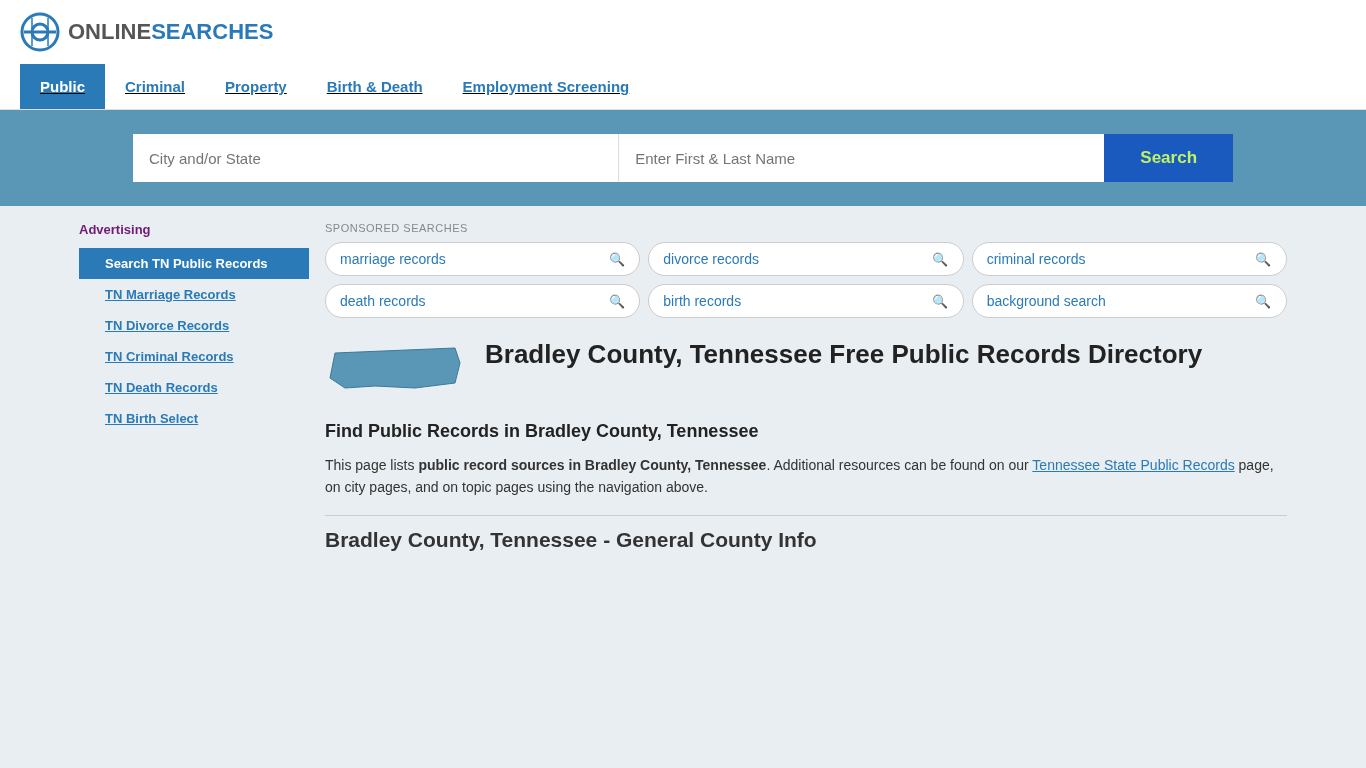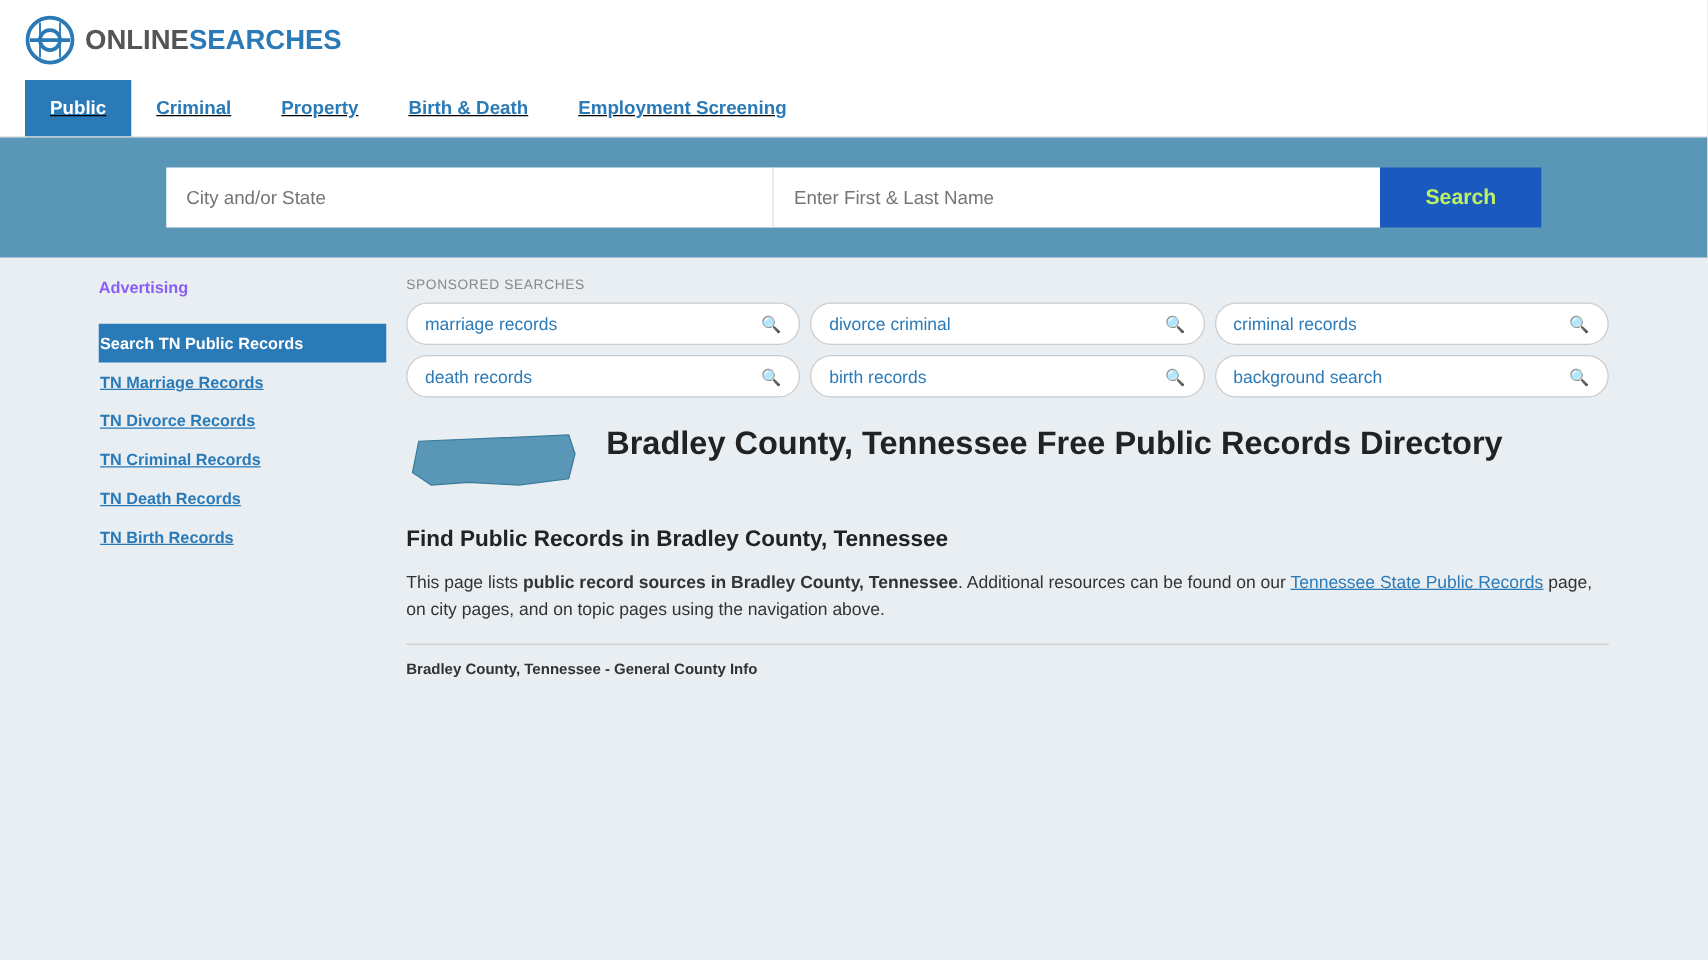--- a/index.html
+++ b/index.html
@@ -48,25 +48,25 @@
     .dropdown-wrapper { position: relative; display: inline-block; }
     .dropdown-wrapper select { padding: 10px 36px 10px 14px; border: 1px solid #ccc; background: #fff; font-size: 14px; cursor: pointer; border-radius: 2px; min-width: 160px; appearance: none; -webkit-appearance: none; }
     .dropdown-wrapper::after { content: '▼'; position: absolute; right: 12px; top: 50%; transform: translateY(-50%); pointer-events: none; font-size: 11px; color: #555; }
 
     
     .find-title { font-size: 18px; font-weight: bold; color: #222; margin-bottom: 12px; }
     .description { font-size: 14px; color: #333; line-height: 1.6; }
     .description strong { font-weight: bold; }
     .description a { color: #2a7ab8; text-decoration: underline; }
 
-    .county-info-title { font-size: 12px; font-weight: bold; color: #333; border-top: 1px solid #ccc; padding-top: 12px; margin-top: 16px; }
+    .county-info-title { font-size: 21px; font-weight: bold; color: #333; border-top: 1px solid #ccc; padding-top: 12px; margin-top: 16px; }
 
     
-    .ad-label { font-size: 13px; font-weight: bold; color: #8b5cf6; margin-bottom: 22px; }
-    .ad-item { padding: 8px 1px; font-size: 13px; cursor: pointer; }
+    .ad-label { font-size: 13px; font-weight: bold; color: #701a75; margin-bottom: 11px; }
+    .ad-item { padding: 8px 26px; font-size: 13px; cursor: pointer; }
     .ad-item.active { background: #2a7ab8; color: #fff; font-weight: bold; }
     .ad-item a { color: #2a7ab8; text-decoration: underline; font-weight: bold; }
   </style>
 </head>
 <body>
 
 <div class="header">
   <div class="logo">
     <svg class="logo-icon" viewBox="0 0 40 40">
       <circle cx="20" cy="20" r="18" fill="none" stroke="#2a7ab8" stroke-width="3"></circle>
@@ -110,35 +110,35 @@
     <div class="ad-item">
       <a href="#">TN Divorce Records</a>
     </div>
     <div class="ad-item">
       <a href="#">TN Criminal Records</a>
     </div>
     <div class="ad-item">
       <a href="#">TN Death Records</a>
     </div>
     <div class="ad-item">
-      <a href="#">TN Birth Records</a>
+      <a href="#">TN Birth Select</a>
     </div>
   </div>
 
   <div class="content">
 
     <div>
       <div class="sponsored-label">SPONSORED SEARCHES</div>
       <div class="sponsored-grid">
         <div class="sponsored-pill">
           <span>marriage records</span>
           <span class="search-icon">🔍</span>
         </div>
         <div class="sponsored-pill">
-          <span>divorce criminal</span>
+          <span>divorce records</span>
           <span class="search-icon">🔍</span>
         </div>
         <div class="sponsored-pill">
           <span>criminal records</span>
           <span class="search-icon">🔍</span>
         </div>
         <div class="sponsored-pill">
           <span>death records</span>
           <span class="search-icon">🔍</span>
         </div>

